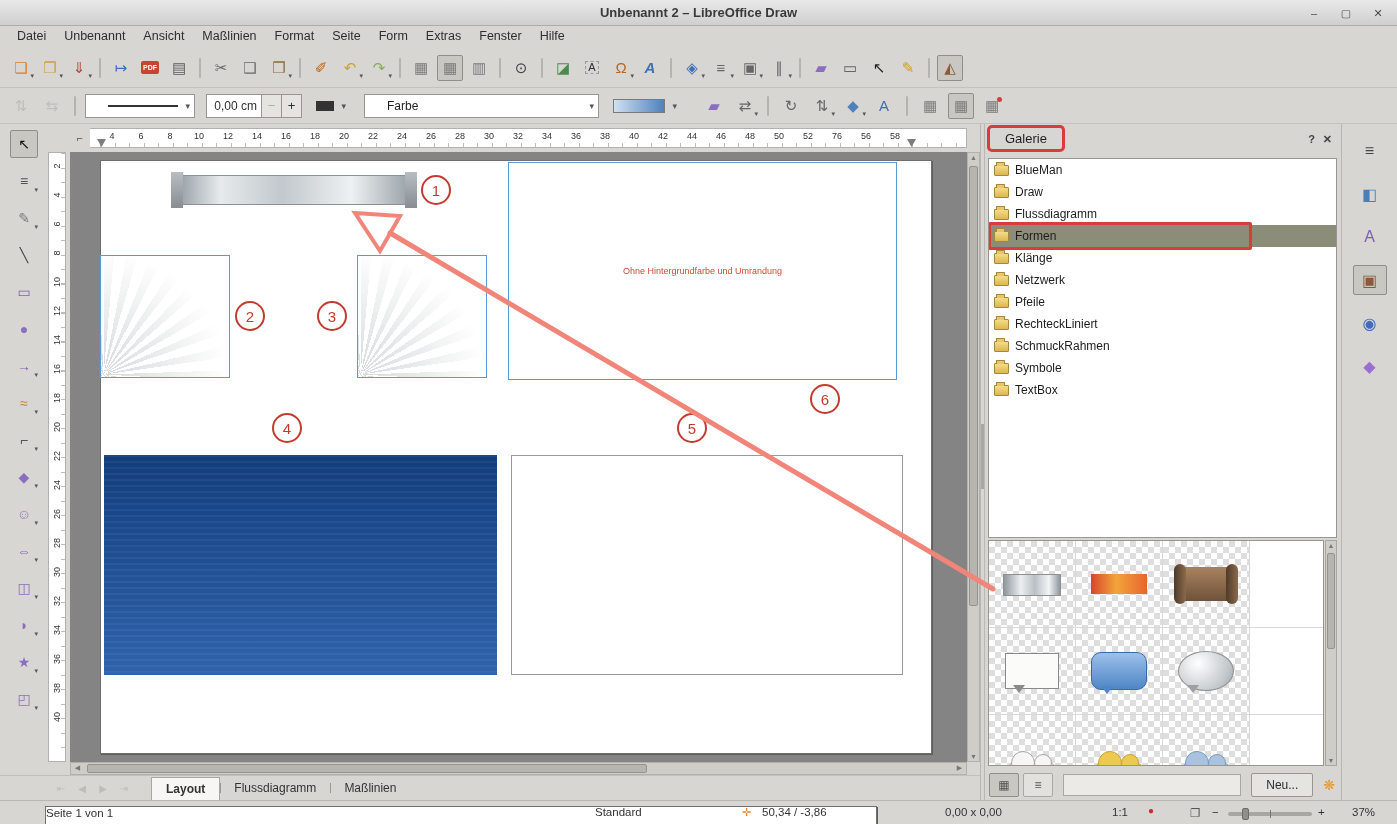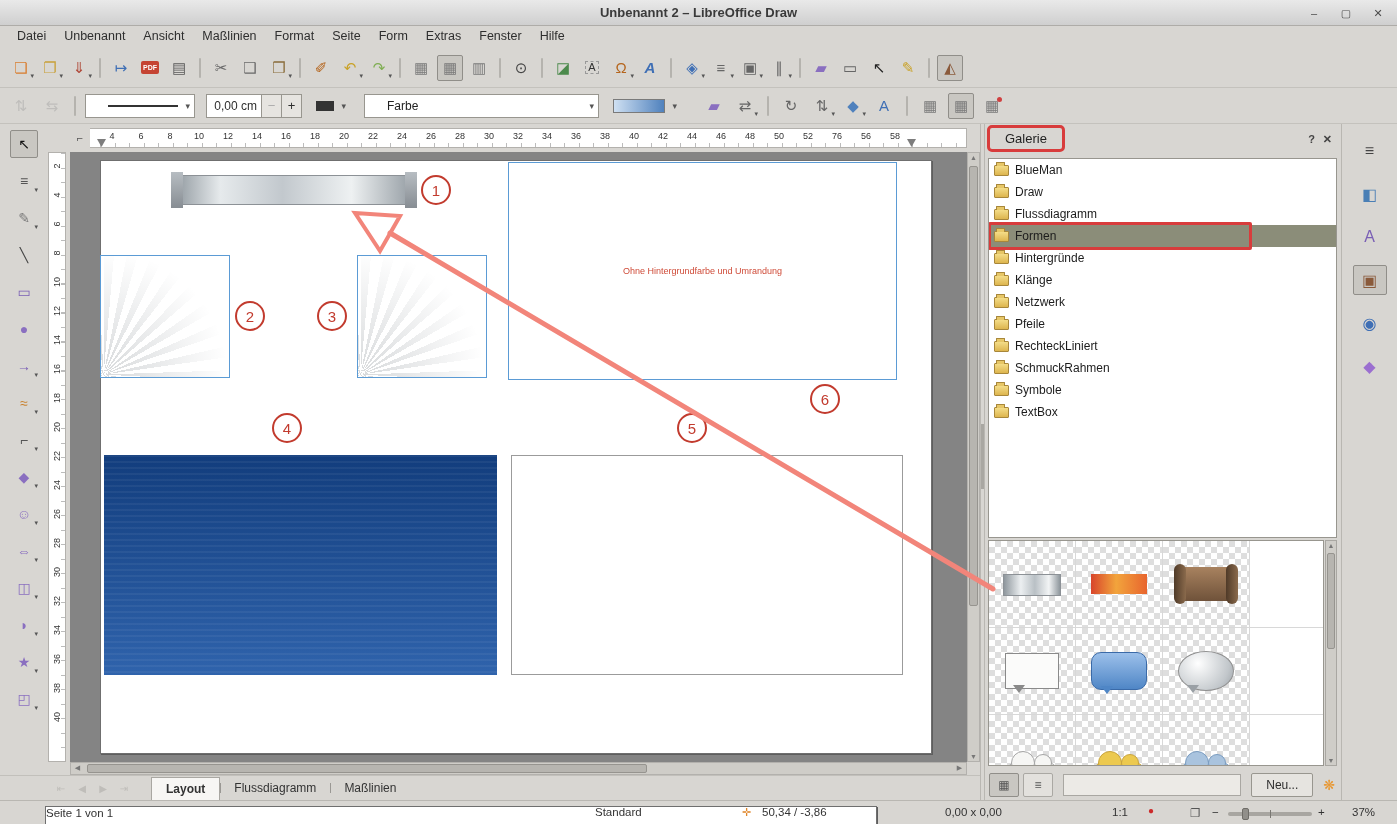--- a/index.html
+++ b/index.html
@@ -636,24 +636,20 @@
         <div class="folder-row" style="--i: 5;">
           <span class="folder-icon"></span>
           <span class="folder-label">Flussdiagramm</span>
         </div>
 
         <div class="folder-row v-annotated selected" style="--i: 6;">
           <span class="folder-icon"></span>
           <span class="folder-label">Formen</span>
         </div>
 
-        <div class="folder-row" style="--i: 7;">
-          <span class="folder-icon"></span>
-          <span class="folder-label">Hintergründe</span>
-        </div>
 
         <div class="folder-row" style="--i: 8;">
           <span class="folder-icon"></span>
           <span class="folder-label">Klänge</span>
         </div>
 
         <div class="folder-row" style="--i: 9;">
           <span class="folder-icon"></span>
           <span class="folder-label">Netzwerk</span>
         </div>

